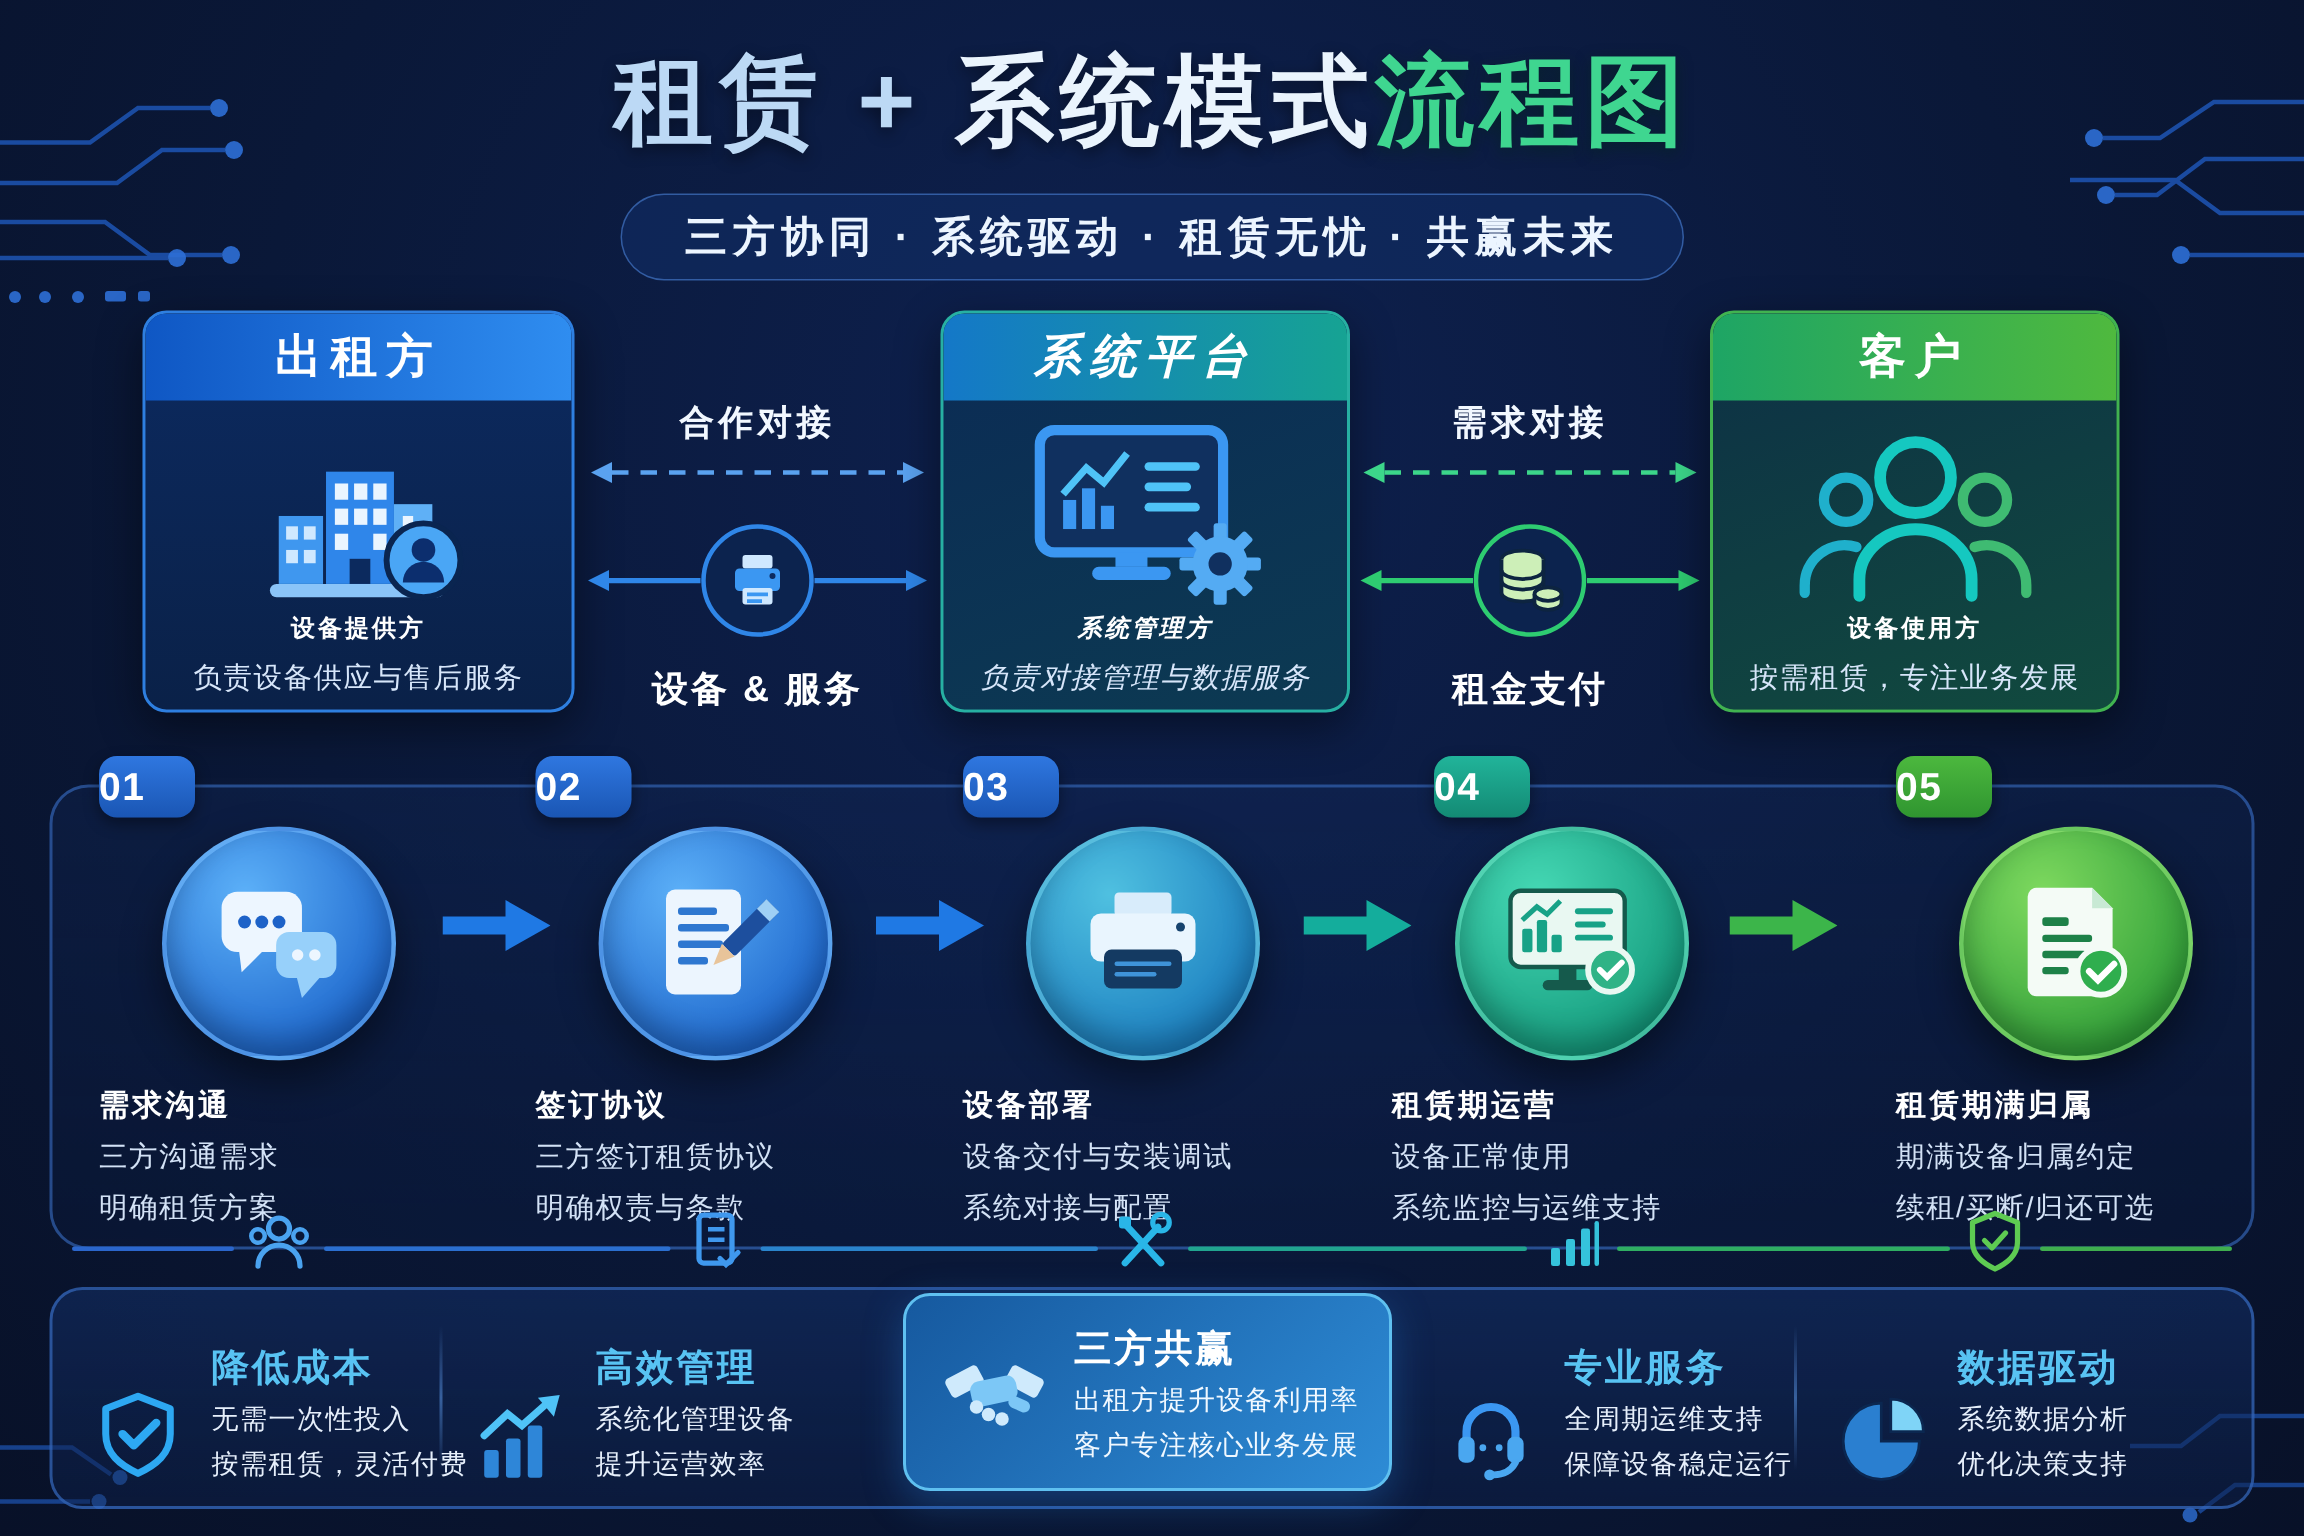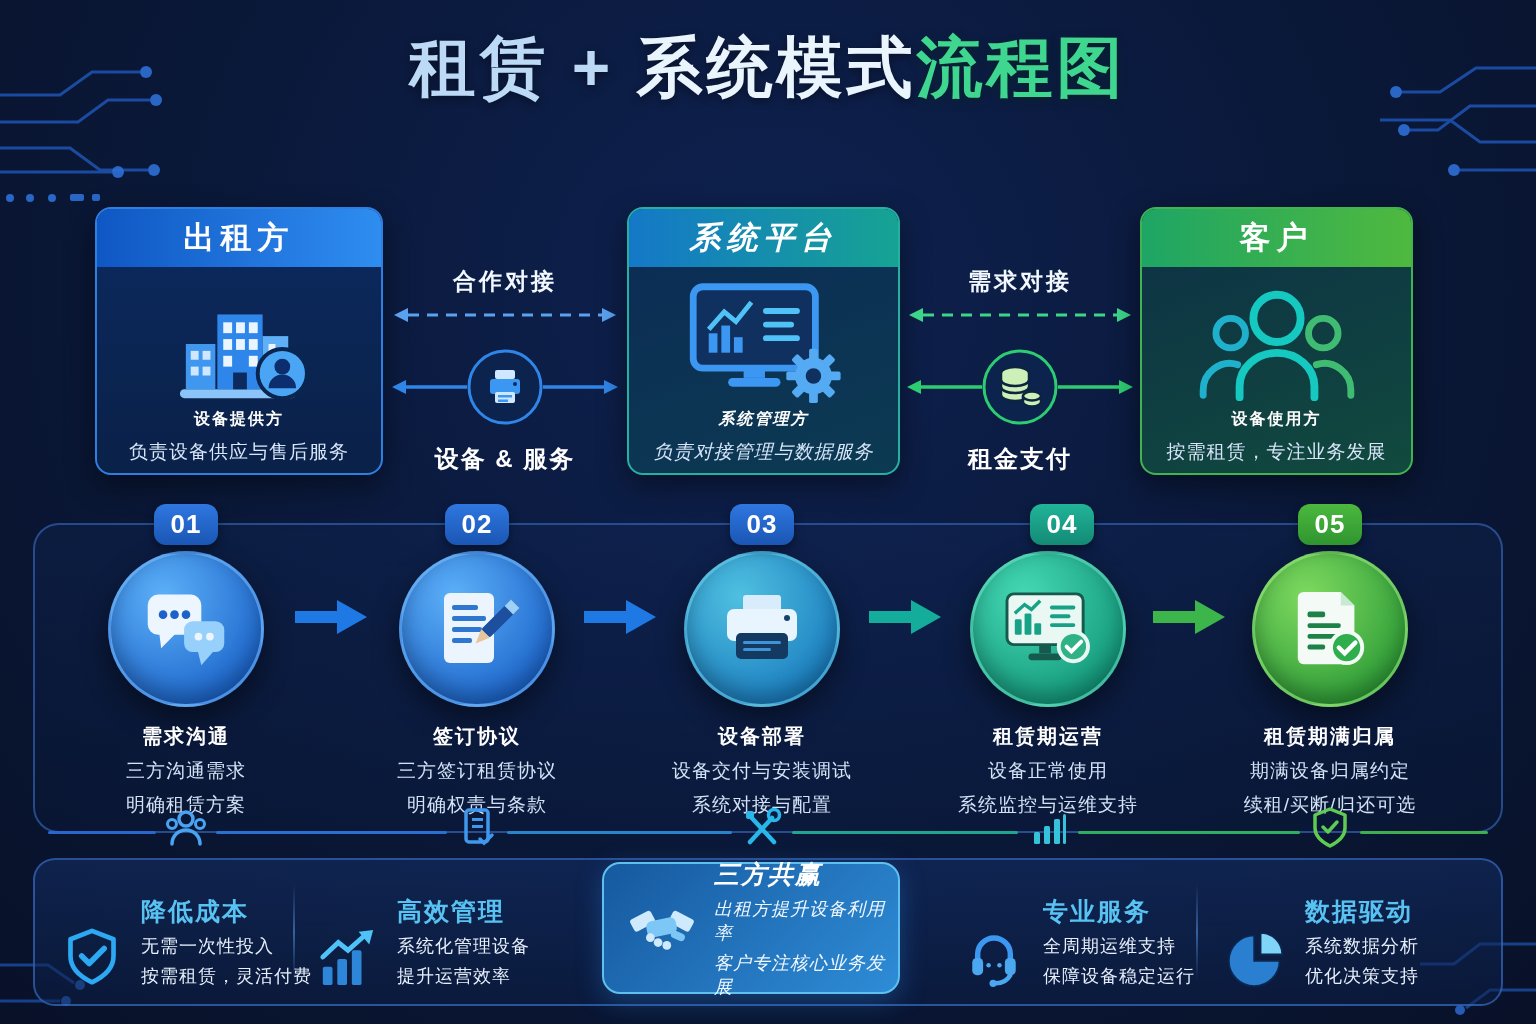--- a/index.html
+++ b/index.html
@@ -36,21 +36,21 @@
   
   .conn{position:absolute;top:266px;width:230px;text-align:center;}
   .conn1{left:390px;} .conn2{left:905px;}
   .conn-label{font-size:23px;font-weight:700;color:#f2f8ff;letter-spacing:3px;}
   .conn-svg{display:block;margin-top:4px;}
   .conn-bottom{font-size:24px;font-weight:800;color:#ffffff;margin-top:2px;letter-spacing:2px;}
   
   .flow{position:absolute;left:33px;top:523px;width:1470px;height:310px;
     border:2px solid rgba(62,118,210,.55);border-radius:26px;box-sizing:border-box;
     background:linear-gradient(180deg,rgba(18,42,92,.32),rgba(12,30,70,.22));}
-  .step{position:absolute;top:504px;width:240px;text-align:center;}
+  .step{position:absolute;top:504px;width:240px;}
   .badge{display:inline-block;min-width:64px;padding:5px 0;border-radius:12px;
     font-size:26px;font-weight:800;color:#fff;letter-spacing:1px;box-shadow:0 4px 10px rgba(0,0,0,.4);}
   .badge-b{background:linear-gradient(180deg,#2f77e0,#1a56b4);}
   .badge-t{background:linear-gradient(180deg,#21b49a,#138a74);margin-left:28px;}
   .badge-g{background:linear-gradient(180deg,#4cb83e,#2f9530);}
   .circle{width:150px;height:150px;border-radius:50%;margin:6px auto 0;
     display:flex;align-items:center;justify-content:center;
     box-shadow:0 12px 28px rgba(0,0,0,.45), inset 0 -10px 20px rgba(0,0,0,.28);}
   .circle1,.circle2{background:radial-gradient(circle at 35% 28%,#5cb0f8,#1d66cc 78%);border:3px solid rgba(130,195,255,.45);}
   .circle3{background:radial-gradient(circle at 35% 28%,#4fc0e0,#1b7ec0 78%);border:3px solid rgba(120,210,230,.45);}
@@ -61,25 +61,25 @@
   .flow-arrow{position:absolute;top:600px;}
   .seg{position:absolute;top:831px;height:3px;border-radius:2px;}
   .ficon{position:absolute;top:806px;width:44px;height:44px;}
   
   .benefits{position:absolute;left:33px;top:858px;width:1470px;height:148px;
     border:2px solid rgba(62,118,210,.6);border-radius:22px;box-sizing:border-box;
     background:linear-gradient(180deg,rgba(20,48,104,.55),rgba(13,32,72,.5));}
   .benefit{position:absolute;top:876px;height:112px;display:flex;align-items:flex-end;gap:20px;}
   .benefit-title{font-size:25px;font-weight:800;color:#58c3f3;letter-spacing:2px;}
   .benefit-line{font-size:18px;color:#e6effb;margin-top:6px;letter-spacing:1px;}
-  .highlight-card{position:absolute;left:602px;top:862px;width:298px;height:132px;
+  .highlight-card{position:absolute;left:602px;top:862px;width:326px;height:132px;
     border-radius:18px;border:2px solid #5fc0f0;box-sizing:border-box;
     background:linear-gradient(135deg,#16599f 0%,#2e8cd6 100%);
     box-shadow:0 8px 26px rgba(40,130,220,.35);
-    display:flex;align-items:center;gap:20px;padding-left:26px;font-style:italic;}
+    display:flex;align-items:center;gap:20px;padding-left:26px;}
   .highlight-card .benefit-title{color:#ffffff;}
   .highlight-card .benefit-line{color:#f0f8ff;}
   .vdiv{position:absolute;top:884px;width:2px;height:96px;
     background:linear-gradient(180deg,rgba(90,150,230,0),rgba(90,150,230,.55),rgba(90,150,230,0));}
   .decor{position:absolute;}
 </style>
 </head>
 <body>
 
 <div class="stage">
@@ -130,20 +130,21 @@
     <g stroke="#1e55b4" stroke-width="3" fill="none" opacity="0.7">
       <path d="M116,24 H60 L34,44 H0"></path>
         <path d="M116,70 H70 L46,88"></path>
     </g>
     <g fill="#2e6fd6" opacity="0.8">
         <circle cx="40" cy="90" r="5"></circle>
       </g>
   </svg>
 
   <h1 class="title"><span class="t-blue">租赁 + </span><span class="t-white">系统模式</span><span class="t-green">流程图</span></h1>
+  <div class="subtitle">三方协同 · 系统驱动 · 租赁无忧 · 共赢未来</div>
 
   <div class="party party-lessor">
     <div class="party-header">出租方</div>
     <div class="party-body">
       <div class="party-icon">
         <svg width="160" height="128" viewBox="0 0 160 130">
           <rect x="20" y="112" width="118" height="9" rx="4.5" fill="#8ac4f8"></rect>
           <rect x="26" y="66" width="30" height="46" fill="#3f97ef"></rect>
           <rect x="31" y="73" width="8" height="9" fill="#cfe8ff"></rect>
             <rect x="43" y="73" width="8" height="9" fill="#cfe8ff"></rect>
@@ -346,21 +347,21 @@
         <rect x="28" y="67" width="34" height="7" rx="3.5" fill="#155a4c"></rect>
         <circle cx="74" cy="60" r="15" fill="#2fb386" stroke="#e9f8f2" stroke-width="4"></circle>
         <path d="M67,60 l5,5 l10,-10" stroke="#ffffff" stroke-width="4" fill="none" stroke-linecap="round"></path>
       </svg>
     </div>
     <div class="step-title">租赁期运营</div>
     <div class="step-line">设备正常使用</div>
     <div class="step-line">系统监控与运维支持</div>
   </div>
 
-  <div class="step" style="left:1210px">
+  <div class="step" style="left:1264px">
     <span class="badge badge-g">05</span>
     <div class="circle circle5">
       <svg width="86" height="82" viewBox="0 0 86 84">
         <path d="M16,4 h38 l14,14 v54 a6,6 0 0 1 -6,6 h-46 a6,6 0 0 1 -6,-6 v-62 a6,6 0 0 1 6,-6 z" fill="#f4fbf6"></path>
         <polygon points="54,4 68,18 54,18" fill="#c8e9d4"></polygon>
         <rect x="20" y="24" width="18" height="6" rx="2" fill="#1d8148"></rect>
         <rect x="20" y="36" width="34" height="5" rx="2" fill="#1d8148"></rect>
         <rect x="20" y="47" width="30" height="5" rx="2" fill="#1d8148"></rect>
         <rect x="20" y="58" width="18" height="5" rx="2" fill="#1d8148"></rect>
         <circle cx="60" cy="61" r="16" fill="#2fae4e" stroke="#f4fbf6" stroke-width="4"></circle>

